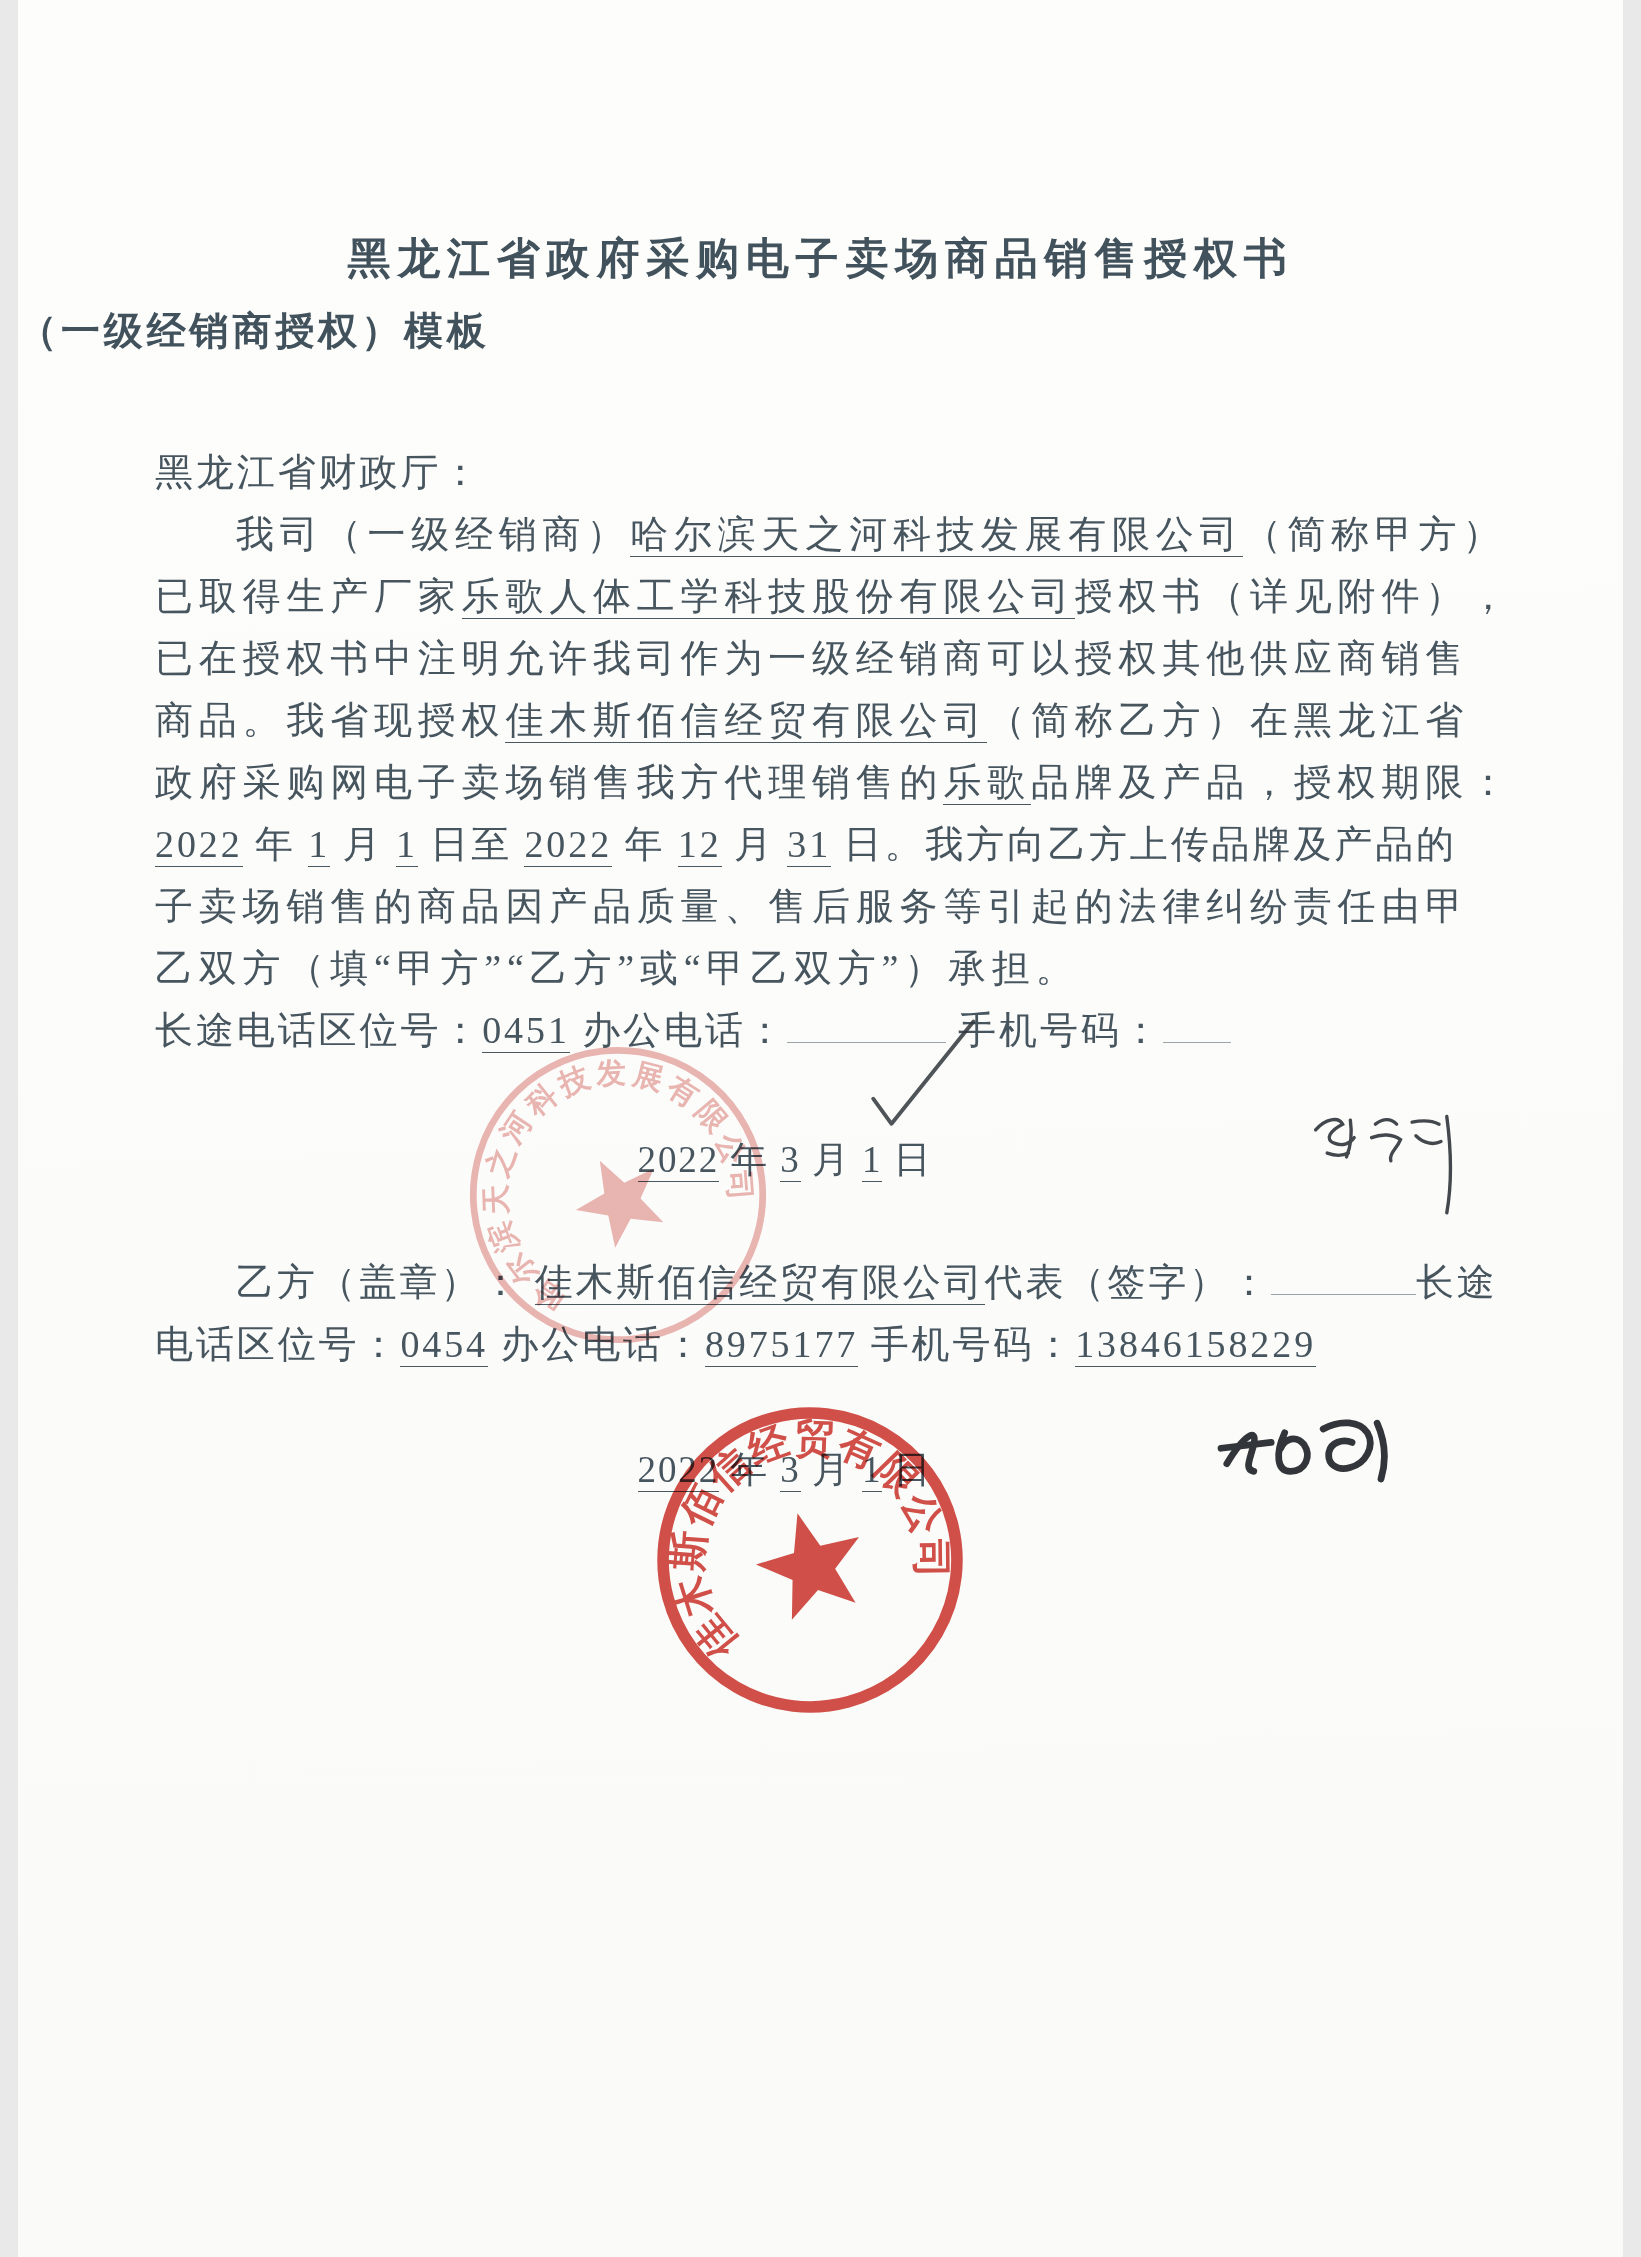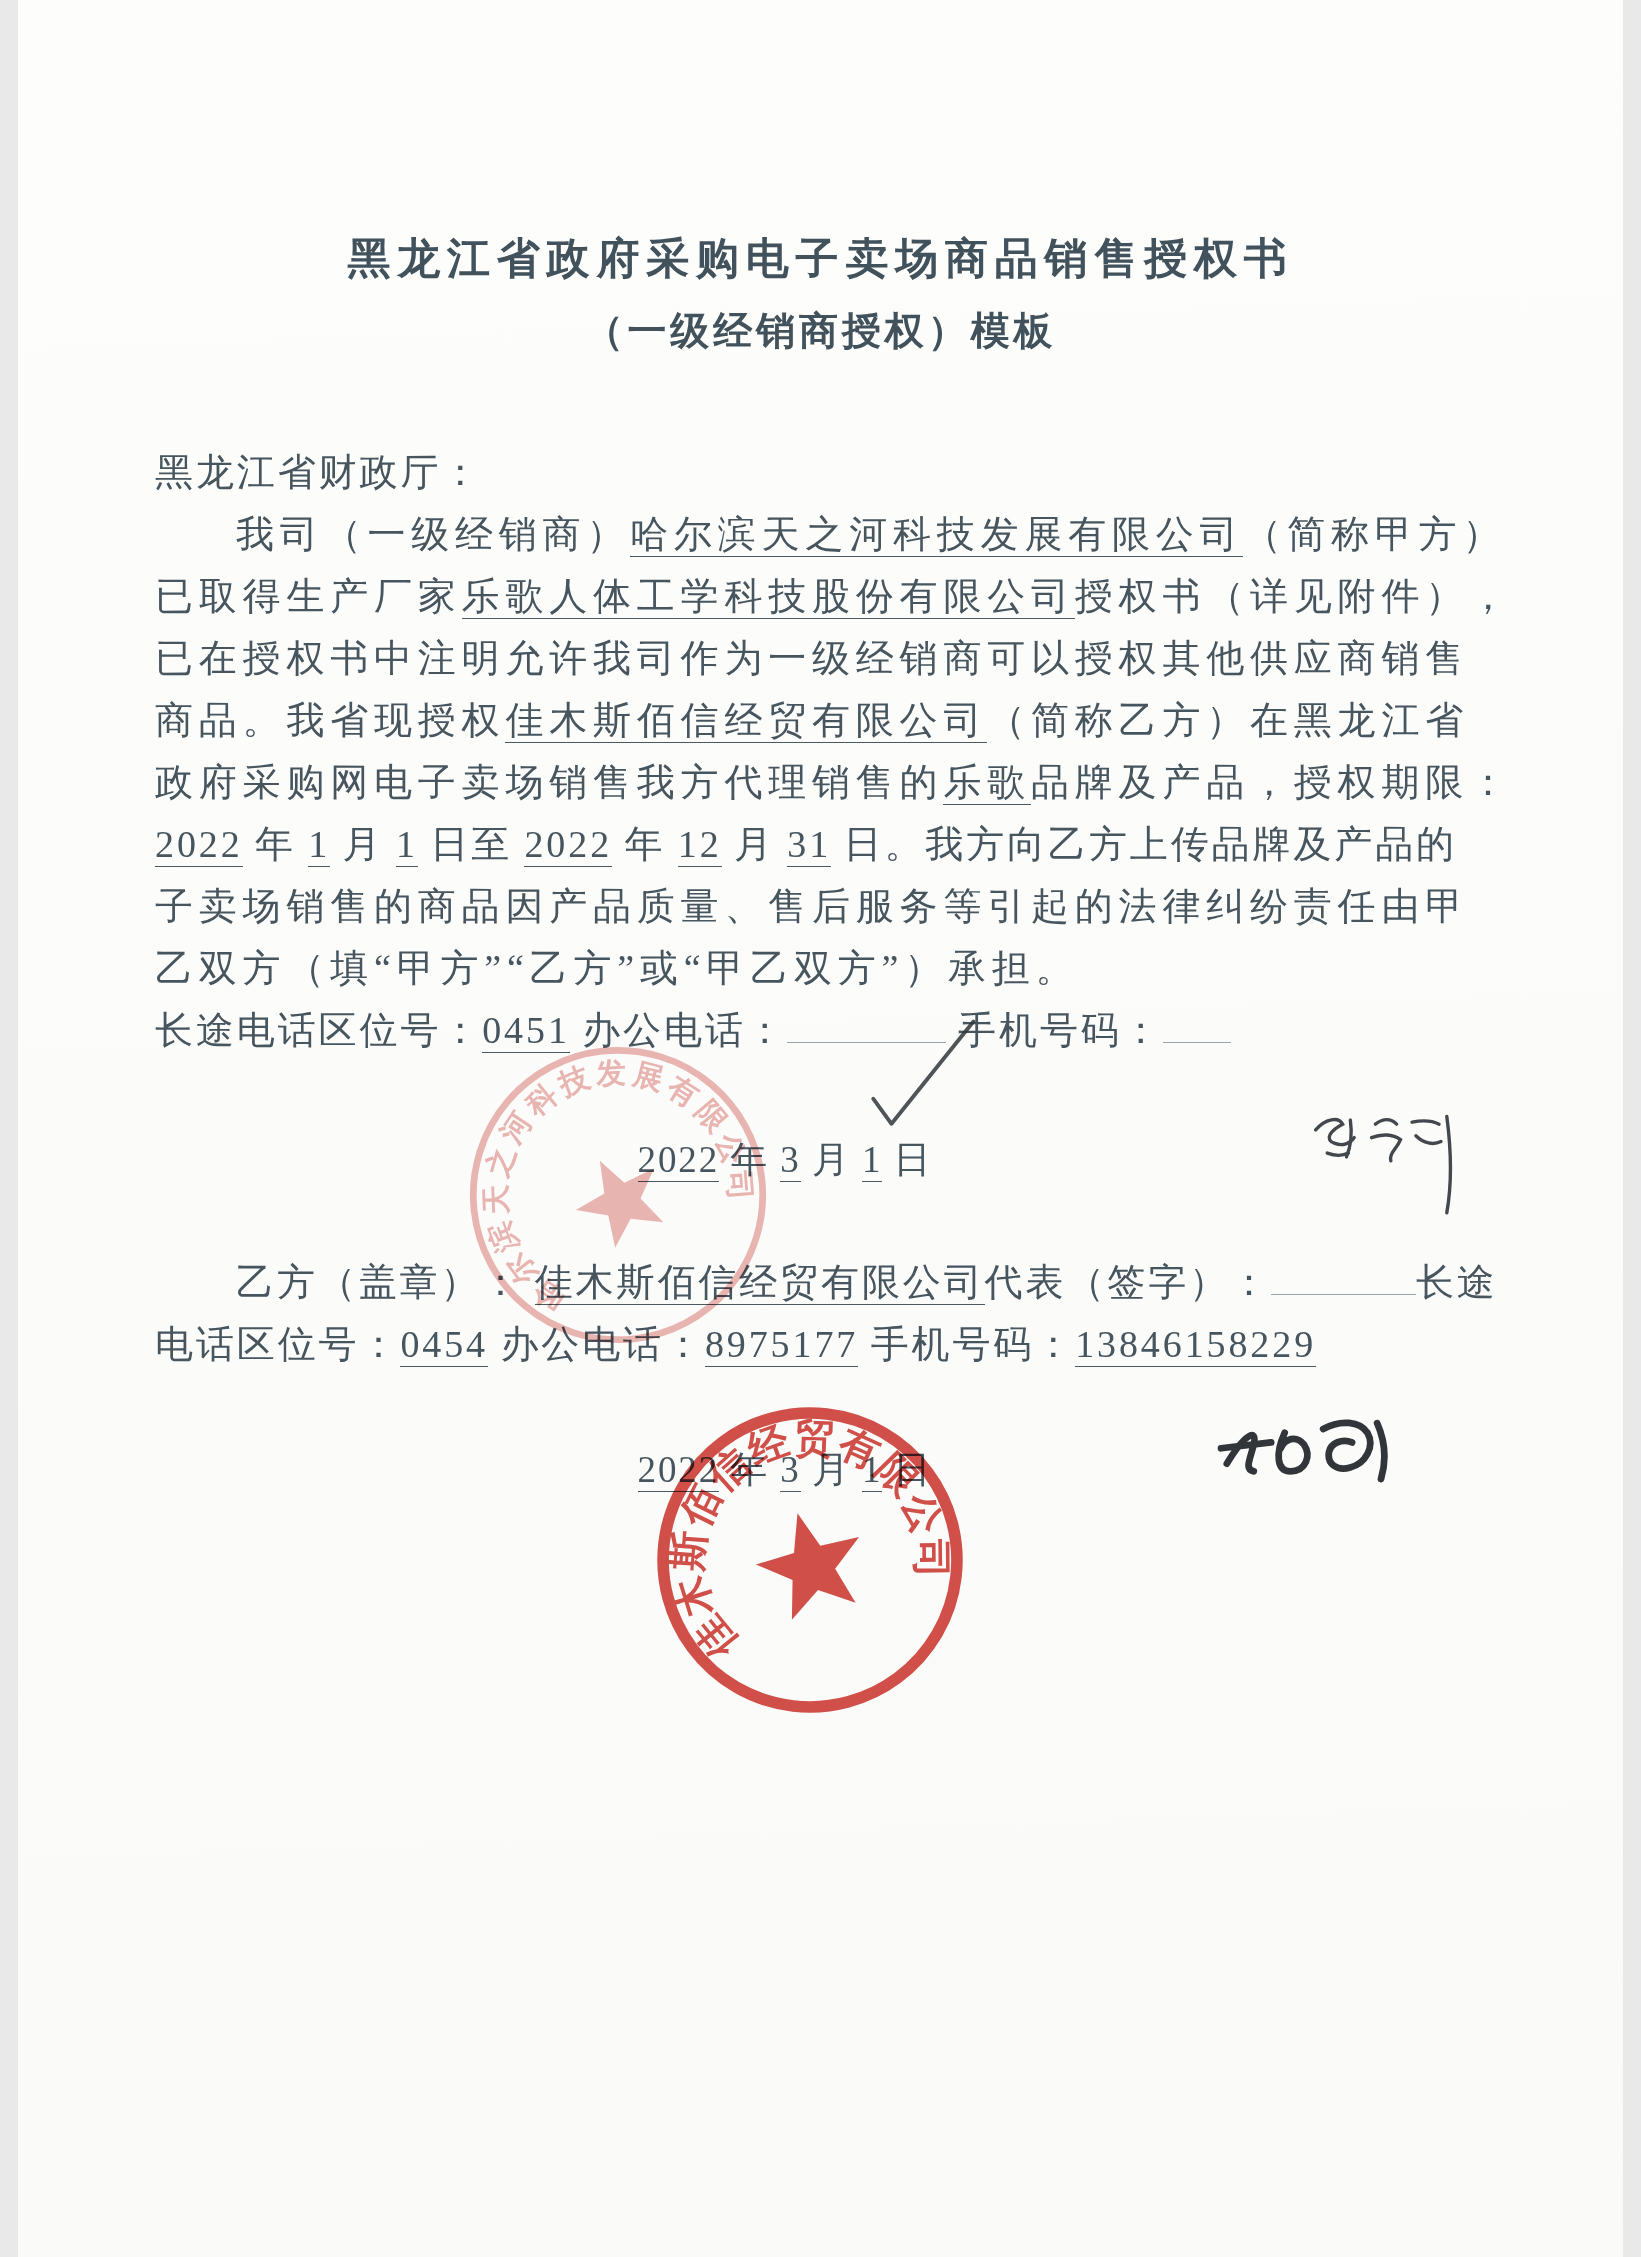--- a/index.html
+++ b/index.html
@@ -12,21 +12,20 @@
     color:#47555f;
     overflow:hidden;
   }
   .title1{
     padding-top:228px;
     text-align:center;
     font-size:43px;font-weight:700;letter-spacing:6.8px;
     color:#42525c;line-height:62px;height:62px;
   }
   .title2{
-    text-align:center;
     font-size:39px;font-weight:700;letter-spacing:3.9px;
     color:#42525c;line-height:54px;height:54px;margin-top:13.5px;
   }
   .body{
     margin:83px 143px 0 137px;
     font-size:38px;line-height:62px;
   }
   .line{
     height:62px;line-height:62px;
     letter-spacing:5.8px;

